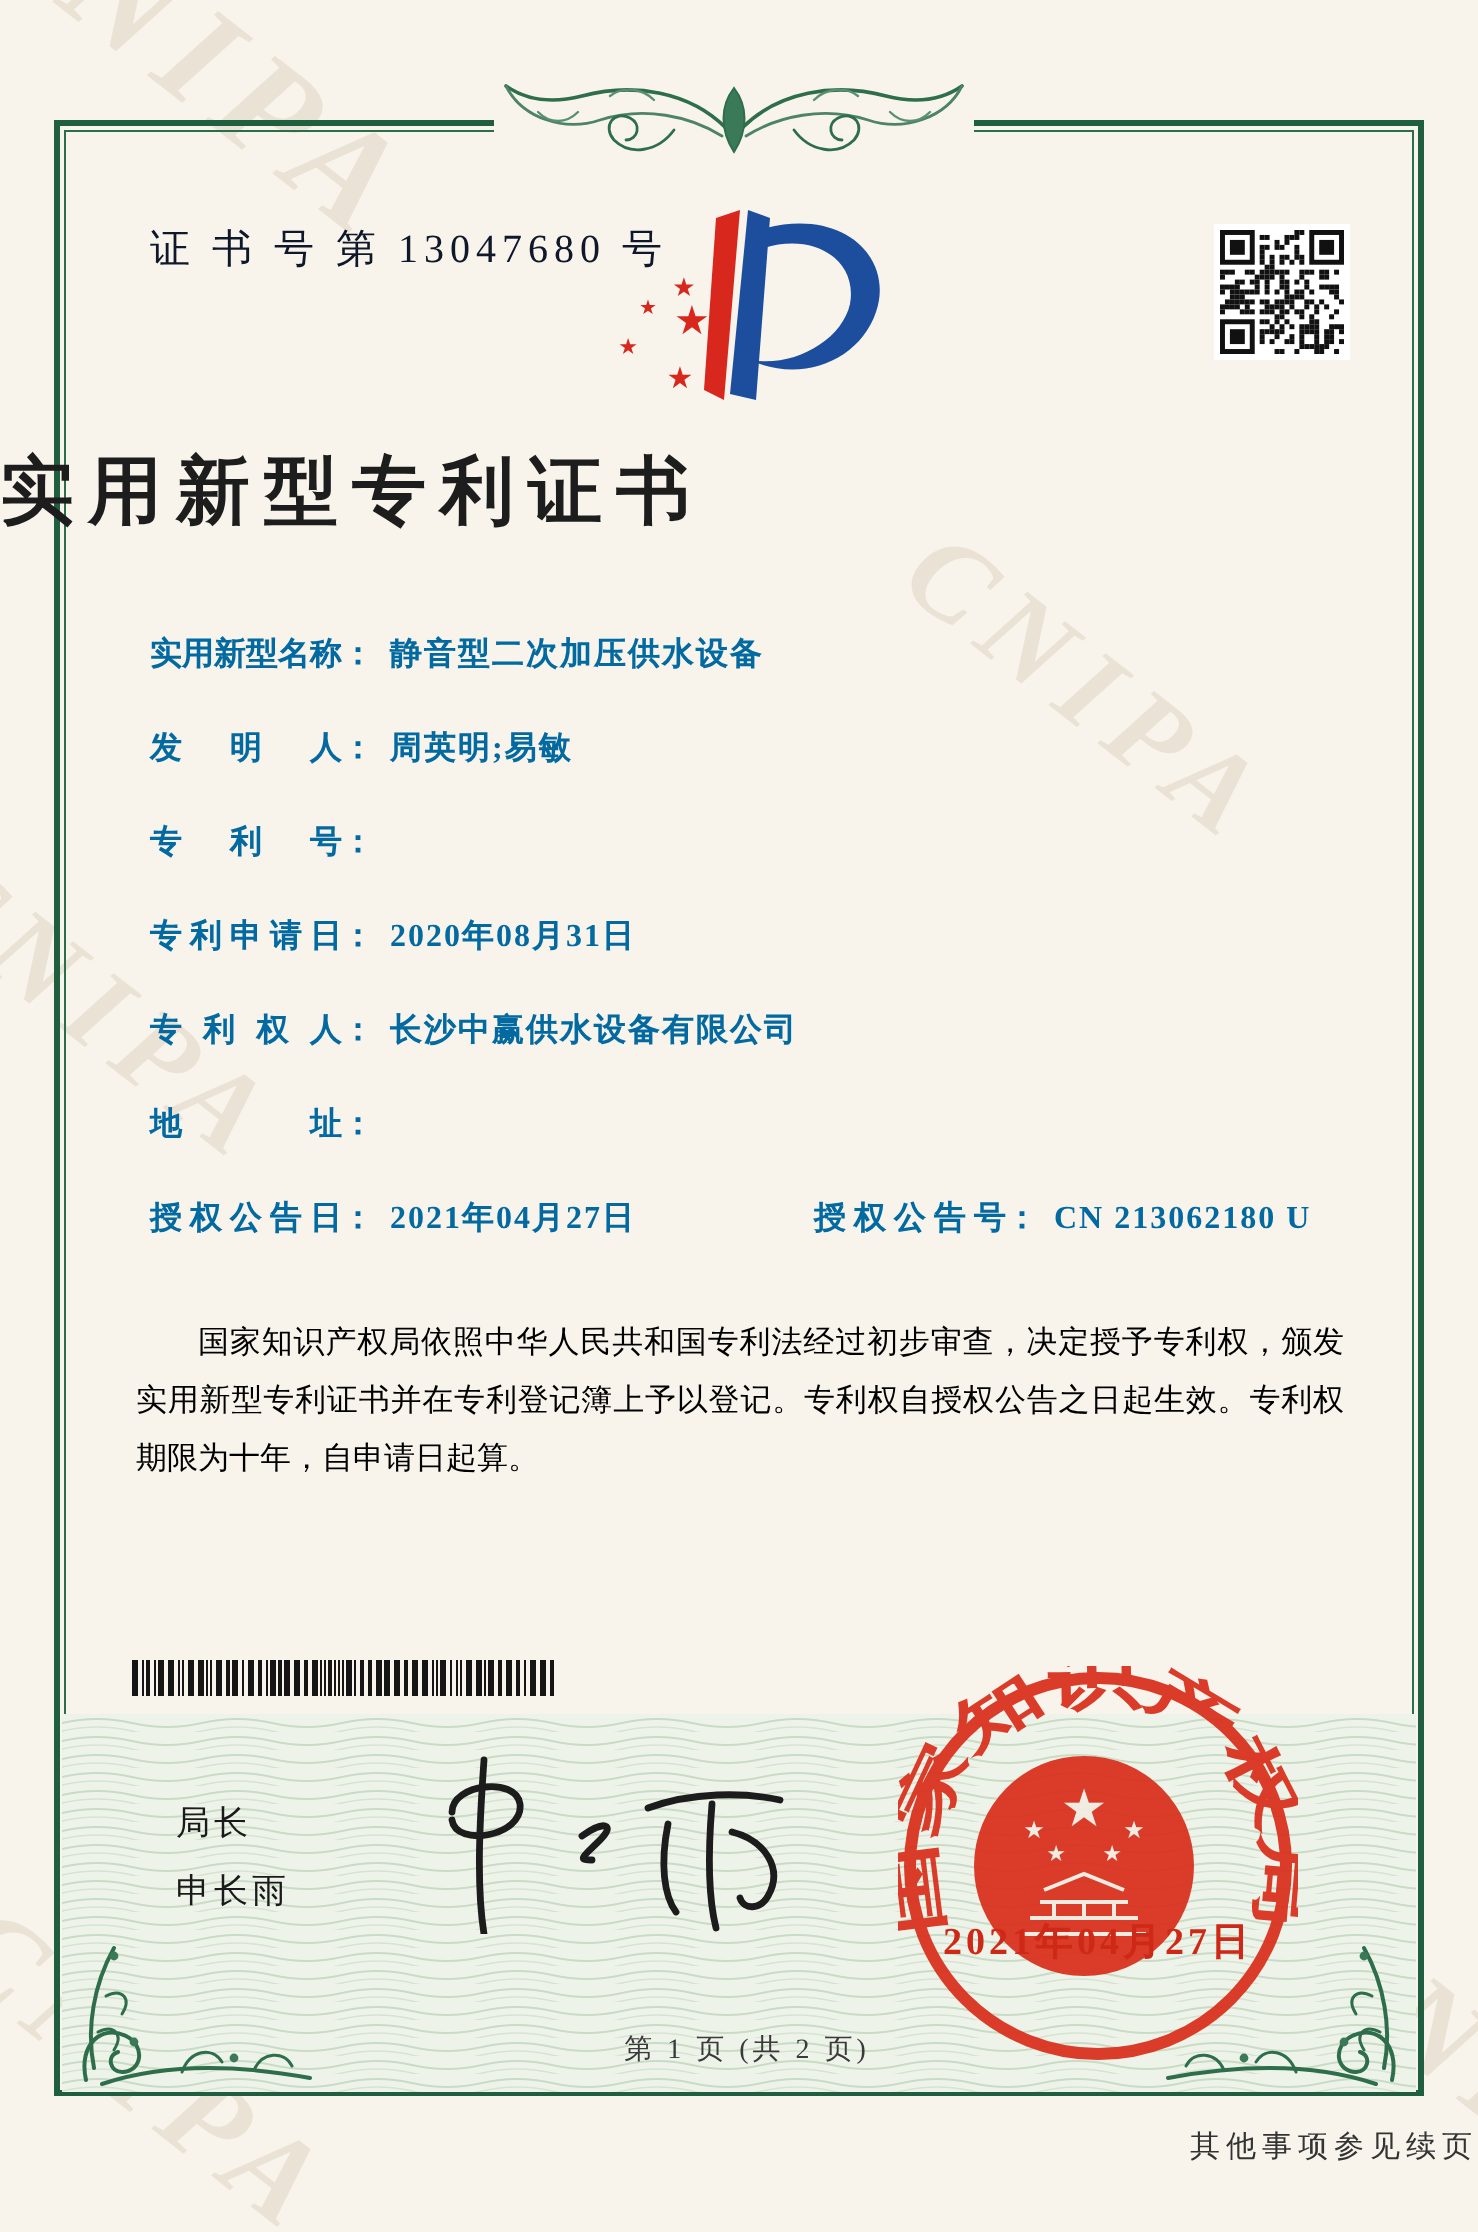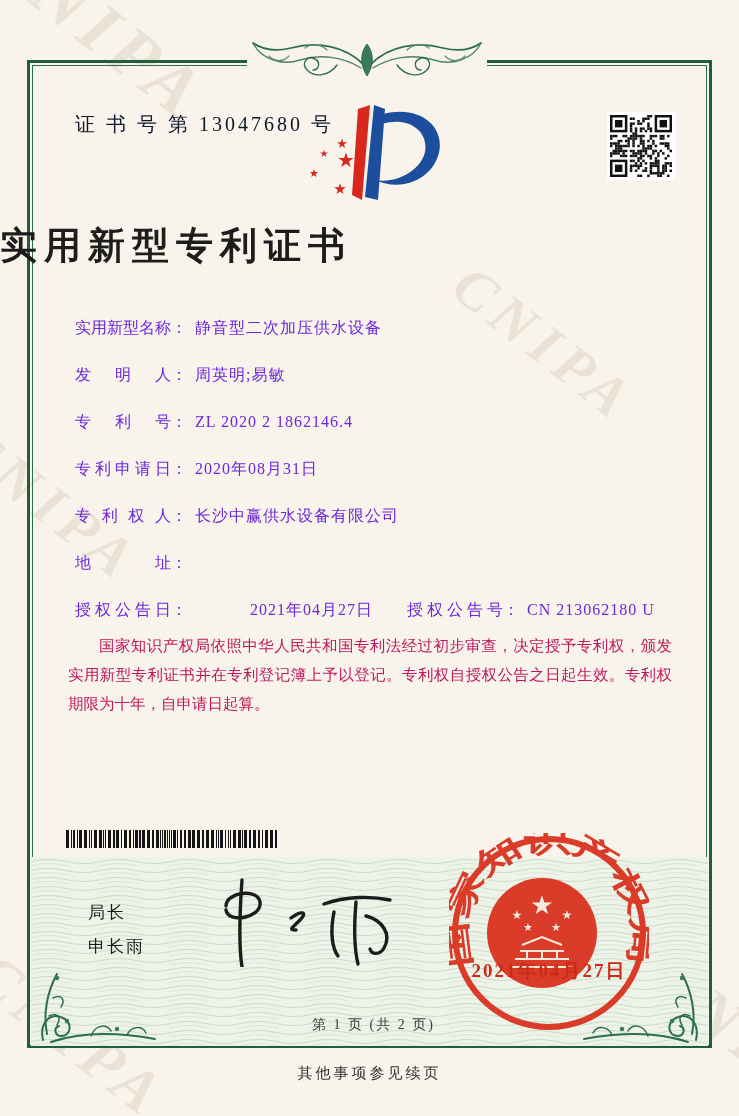--- a/index.html
+++ b/index.html
@@ -43,30 +43,30 @@
   .logo { position:absolute; left:295px; top:100px; width:150px; height:110px; z-index:3; }
   .qr   { position:absolute; left:607px; top:112px; width:68px; height:68px; background:#fff; padding:3px; z-index:3; }
 
   .title {
     position:absolute; left:0; top:221px; width:739px;
     font-size:37px; font-weight:bold;
     letter-spacing:7px; color:#1d1d1d; z-index:3;
   }
 
   .fields { position:absolute; left:75px; top:316px; width:600px; z-index:3; }
-  .frow { display:flex; align-items:baseline; font-size:16px; color:#6d28d9; margin-bottom:24px; line-height:23px; }
+  .frow { display:flex; align-items:baseline; font-size:16px; color:#0369a1; margin-bottom:24px; line-height:23px;font-weight:bold; }
   .flabel { display:inline-block; width:96px; text-align:justify; text-align-last:justify; }
   .fcolon { display:inline-block; width:16px; }
-  .fvalue { margin-left:8px; letter-spacing:1px; white-space:nowrap;text-align:right; }
+  .fvalue { margin-left:8px; letter-spacing:1px; white-space:nowrap; }
   .fvalue.w1 { width:178px; }
   .gap2 { width:34px; }
 
   .paras {
-    position:absolute; left:68px; top:631px; width:604px;
-    font-size:15.5px; line-height:29px; text-align:justify; color:#be185d; z-index:3;
+    position:absolute; left:68px; top:657px; width:604px;
+    font-size:15.5px; line-height:29px; text-align:justify; color:#000000; z-index:3;
   }
   .paras p { text-indent:2em; }
 
   
   .band { position:absolute; left:31px; top:857px; width:677px; height:189px; z-index:2; }
 
   .barcode { position:absolute; left:66px; top:830px; width:214px; height:18px; z-index:3; }
 
   .officer {
     position:absolute; left:88px; top:897px; z-index:4;
@@ -80,21 +80,21 @@
     position:absolute; left:444px; top:958px; width:210px; z-index:6;
     text-align:center; font-size:19px; font-weight:bold;
     color:#ce2917; letter-spacing:2px; white-space:nowrap;
   }
 
   .page-info {
     position:absolute; left:4px; top:1016px; width:739px; text-align:center;
     font-size:14px; color:#3a3a3a; letter-spacing:2px; z-index:4;
   }
   .note {
-    position:absolute; left:0; top:1064px; width:739px; text-align:center;
+    position:absolute; left:0; top:1064px; width:739px; text-align:right;
     font-size:15px; color:#333; letter-spacing:3px; z-index:3;
   }
 
   .ornament-top { position:absolute; left:247px; top:32px; width:240px; height:60px; z-index:3; }
   .corner-bl { position:absolute; left:33px;  top:968px; width:130px; height:80px; z-index:4; }
   .corner-br { position:absolute; left:576px; top:968px; width:130px; height:80px; z-index:4; transform:scaleX(-1); }
 </style>
 </head>
 <body>
 
@@ -389,21 +389,20 @@
     <span class="fvalue">静音型二次加压供水设备</span>
   </div>
   <div class="frow">
     <span class="flabel">发明人</span>
       <span class="fcolon">：</span>
     <span class="fvalue">周英明;易敏</span>
   </div>
   <div class="frow">
     <span class="flabel">专利号</span>
       <span class="fcolon">：</span>
-    <span class="fvalue">ZL 2020 2 1862146.4</span>
   </div>
   <div class="frow">
     <span class="flabel">专利申请日</span>
       <span class="fcolon">：</span>
     <span class="fvalue">2020年08月31日</span>
   </div>
   <div class="frow">
     <span class="flabel">专利权人</span>
       <span class="fcolon">：</span>
     <span class="fvalue">长沙中赢供水设备有限公司</span>

